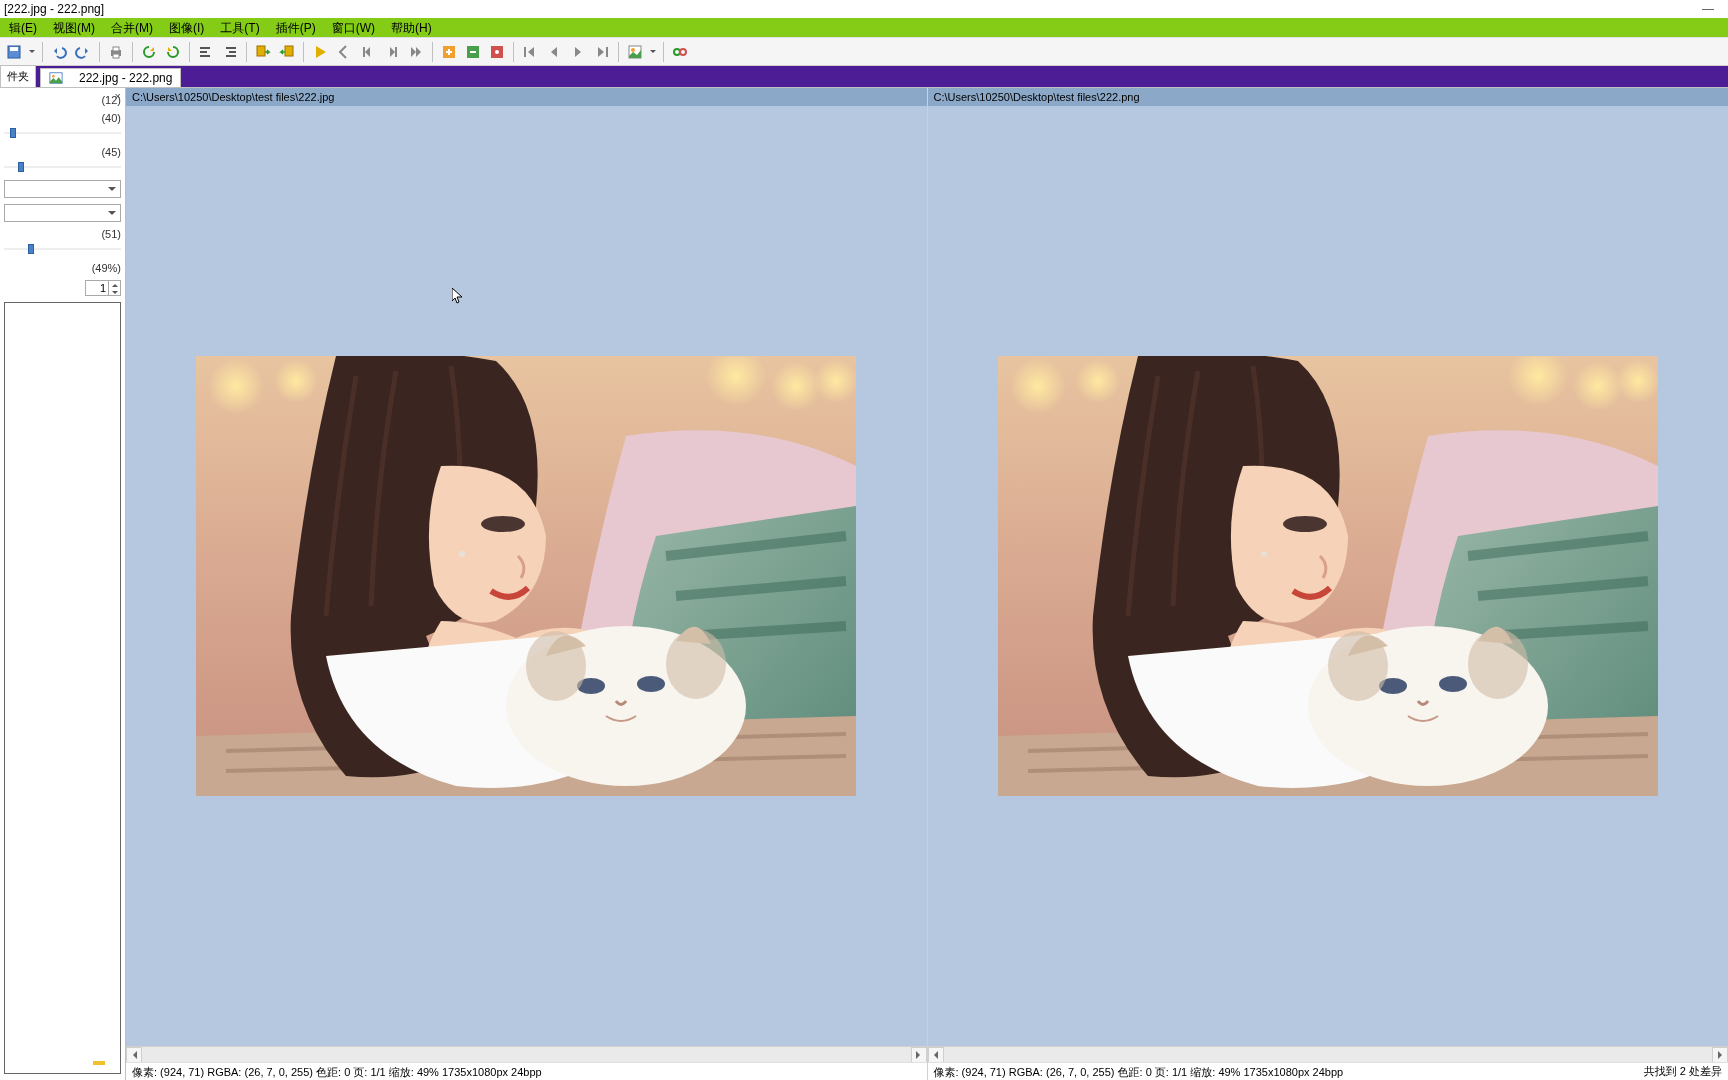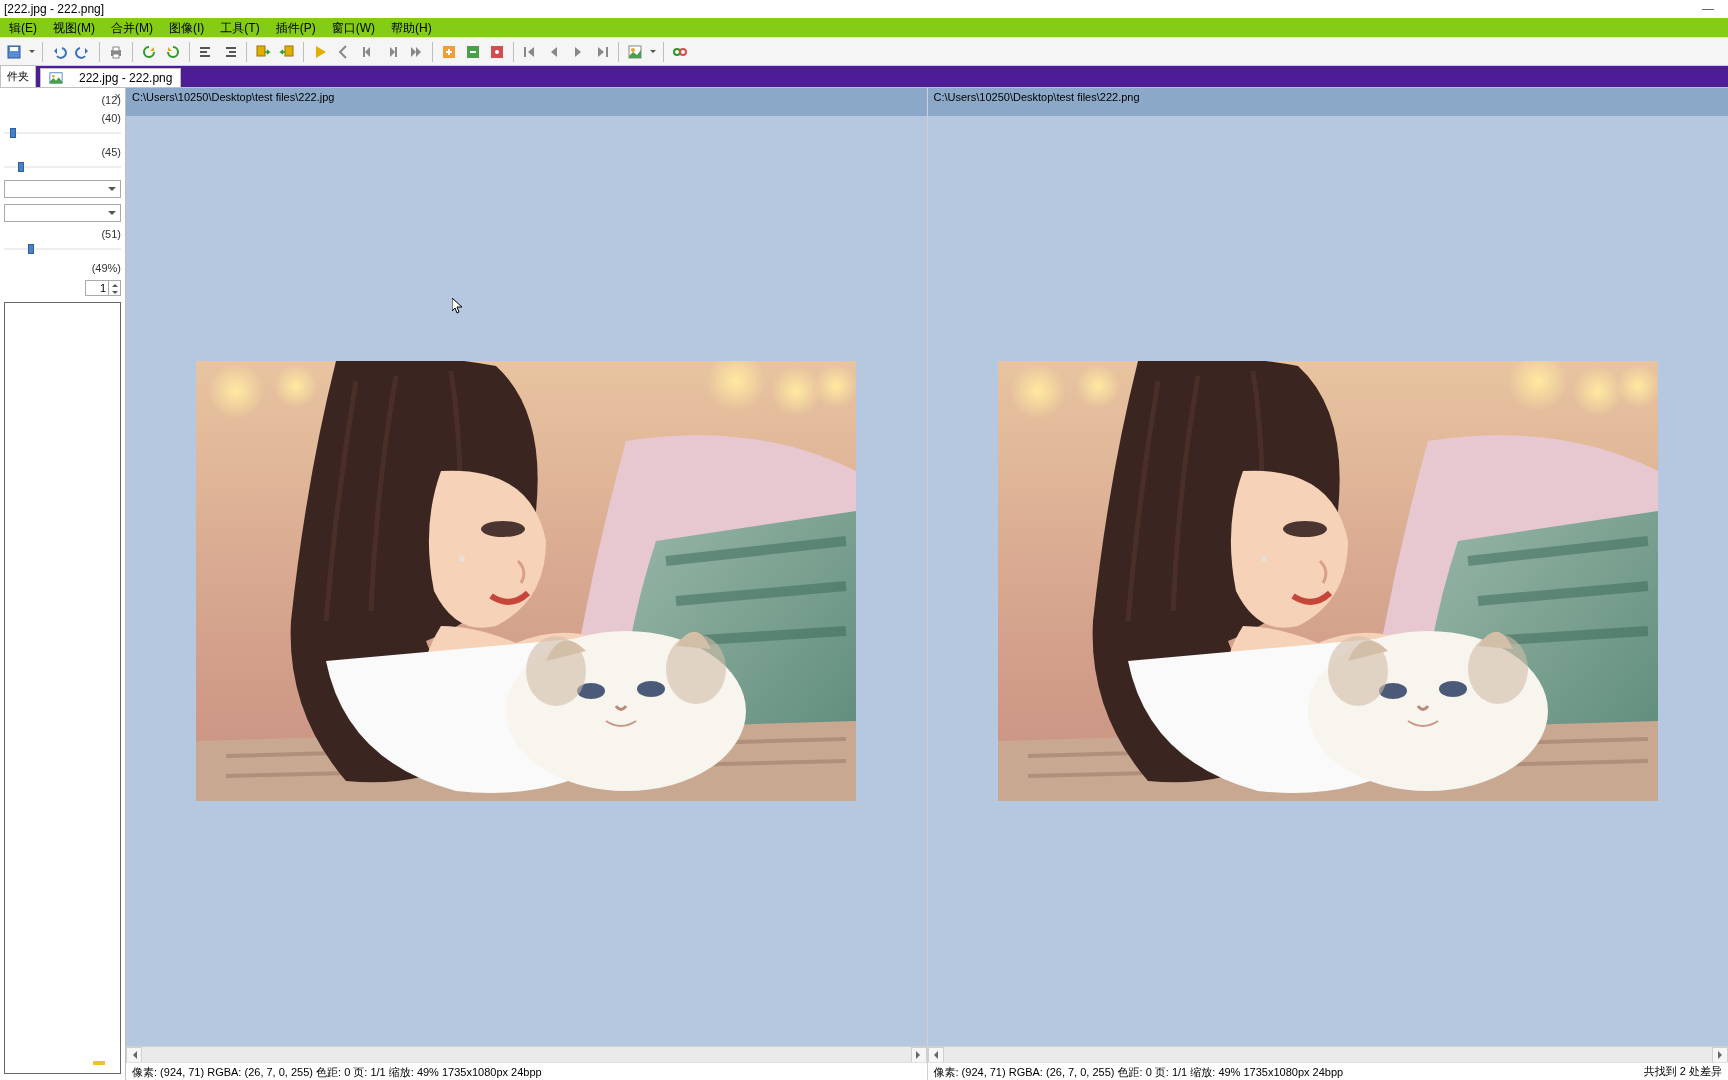--- a/index.html
+++ b/index.html
@@ -33,21 +33,21 @@
 .pspin .spbtn{width:12px;height:16px;border:1px solid #aaa;border-left:none;display:flex;flex-direction:column;}
 .pspin .spbtn div{flex:1;display:flex;align-items:center;justify-content:center;}
 .pspin .spbtn div::after{content:"";border:3px solid transparent;}
 .pspin .spbtn .up::after{border-bottom-color:#555;margin-bottom:2px;}
 .pspin .spbtn .dn::after{border-top-color:#555;margin-top:2px;}
 .preview{flex:1;border:1px solid #666;background:#fff;min-height:120px;position:relative;}
 .preview .dot{position:absolute;right:15px;bottom:8px;width:12px;height:4px;background:#f0c030;}
 .compare{flex:1;display:flex;gap:0;}
 .pane{flex:1;display:flex;flex-direction:column;border-left:1px solid #d0d0d0;}
 .pane:first-child{border-left:none;}
-.pathbar{height:28px;line-height:18px;background:#8ba8c8;color:#000;padding-left:6px;font-size:11px;white-space:nowrap;overflow:hidden;}
+.pathbar{height:18px;line-height:18px;background:#8ba8c8;color:#000;padding-left:6px;font-size:11px;white-space:nowrap;overflow:hidden;}
 .imgview{flex:1;background:#b6c8df;display:flex;align-items:center;justify-content:center;overflow:hidden;position:relative;}
 .photo{width:100%;max-width:660px;}
 .cursor{position:absolute;top:182px;left:326px;width:12px;height:18px;}
 .scrollbar{height:16px;background:#f0f0f0;display:flex;align-items:center;border-top:1px solid #d0d0d0;}
 .sb-btn{width:16px;height:16px;display:flex;align-items:center;justify-content:center;background:#f5f5f5;border:1px solid #cfcfcf;}
 .sb-btn.l::after{content:"";border:4px solid transparent;border-right-color:#666;margin-right:3px;}
 .sb-btn.r::after{content:"";border:4px solid transparent;border-left-color:#666;margin-left:3px;}
 .sb-track{flex:1;height:16px;background:#eaeaea;}
 .infobar{height:18px;line-height:18px;padding-left:6px;font-size:11px;background:#fff;border-top:1px solid #e0e0e0;white-space:nowrap;}
 .statusbar{position:fixed;bottom:0;right:6px;height:18px;line-height:18px;font-size:11px;}

